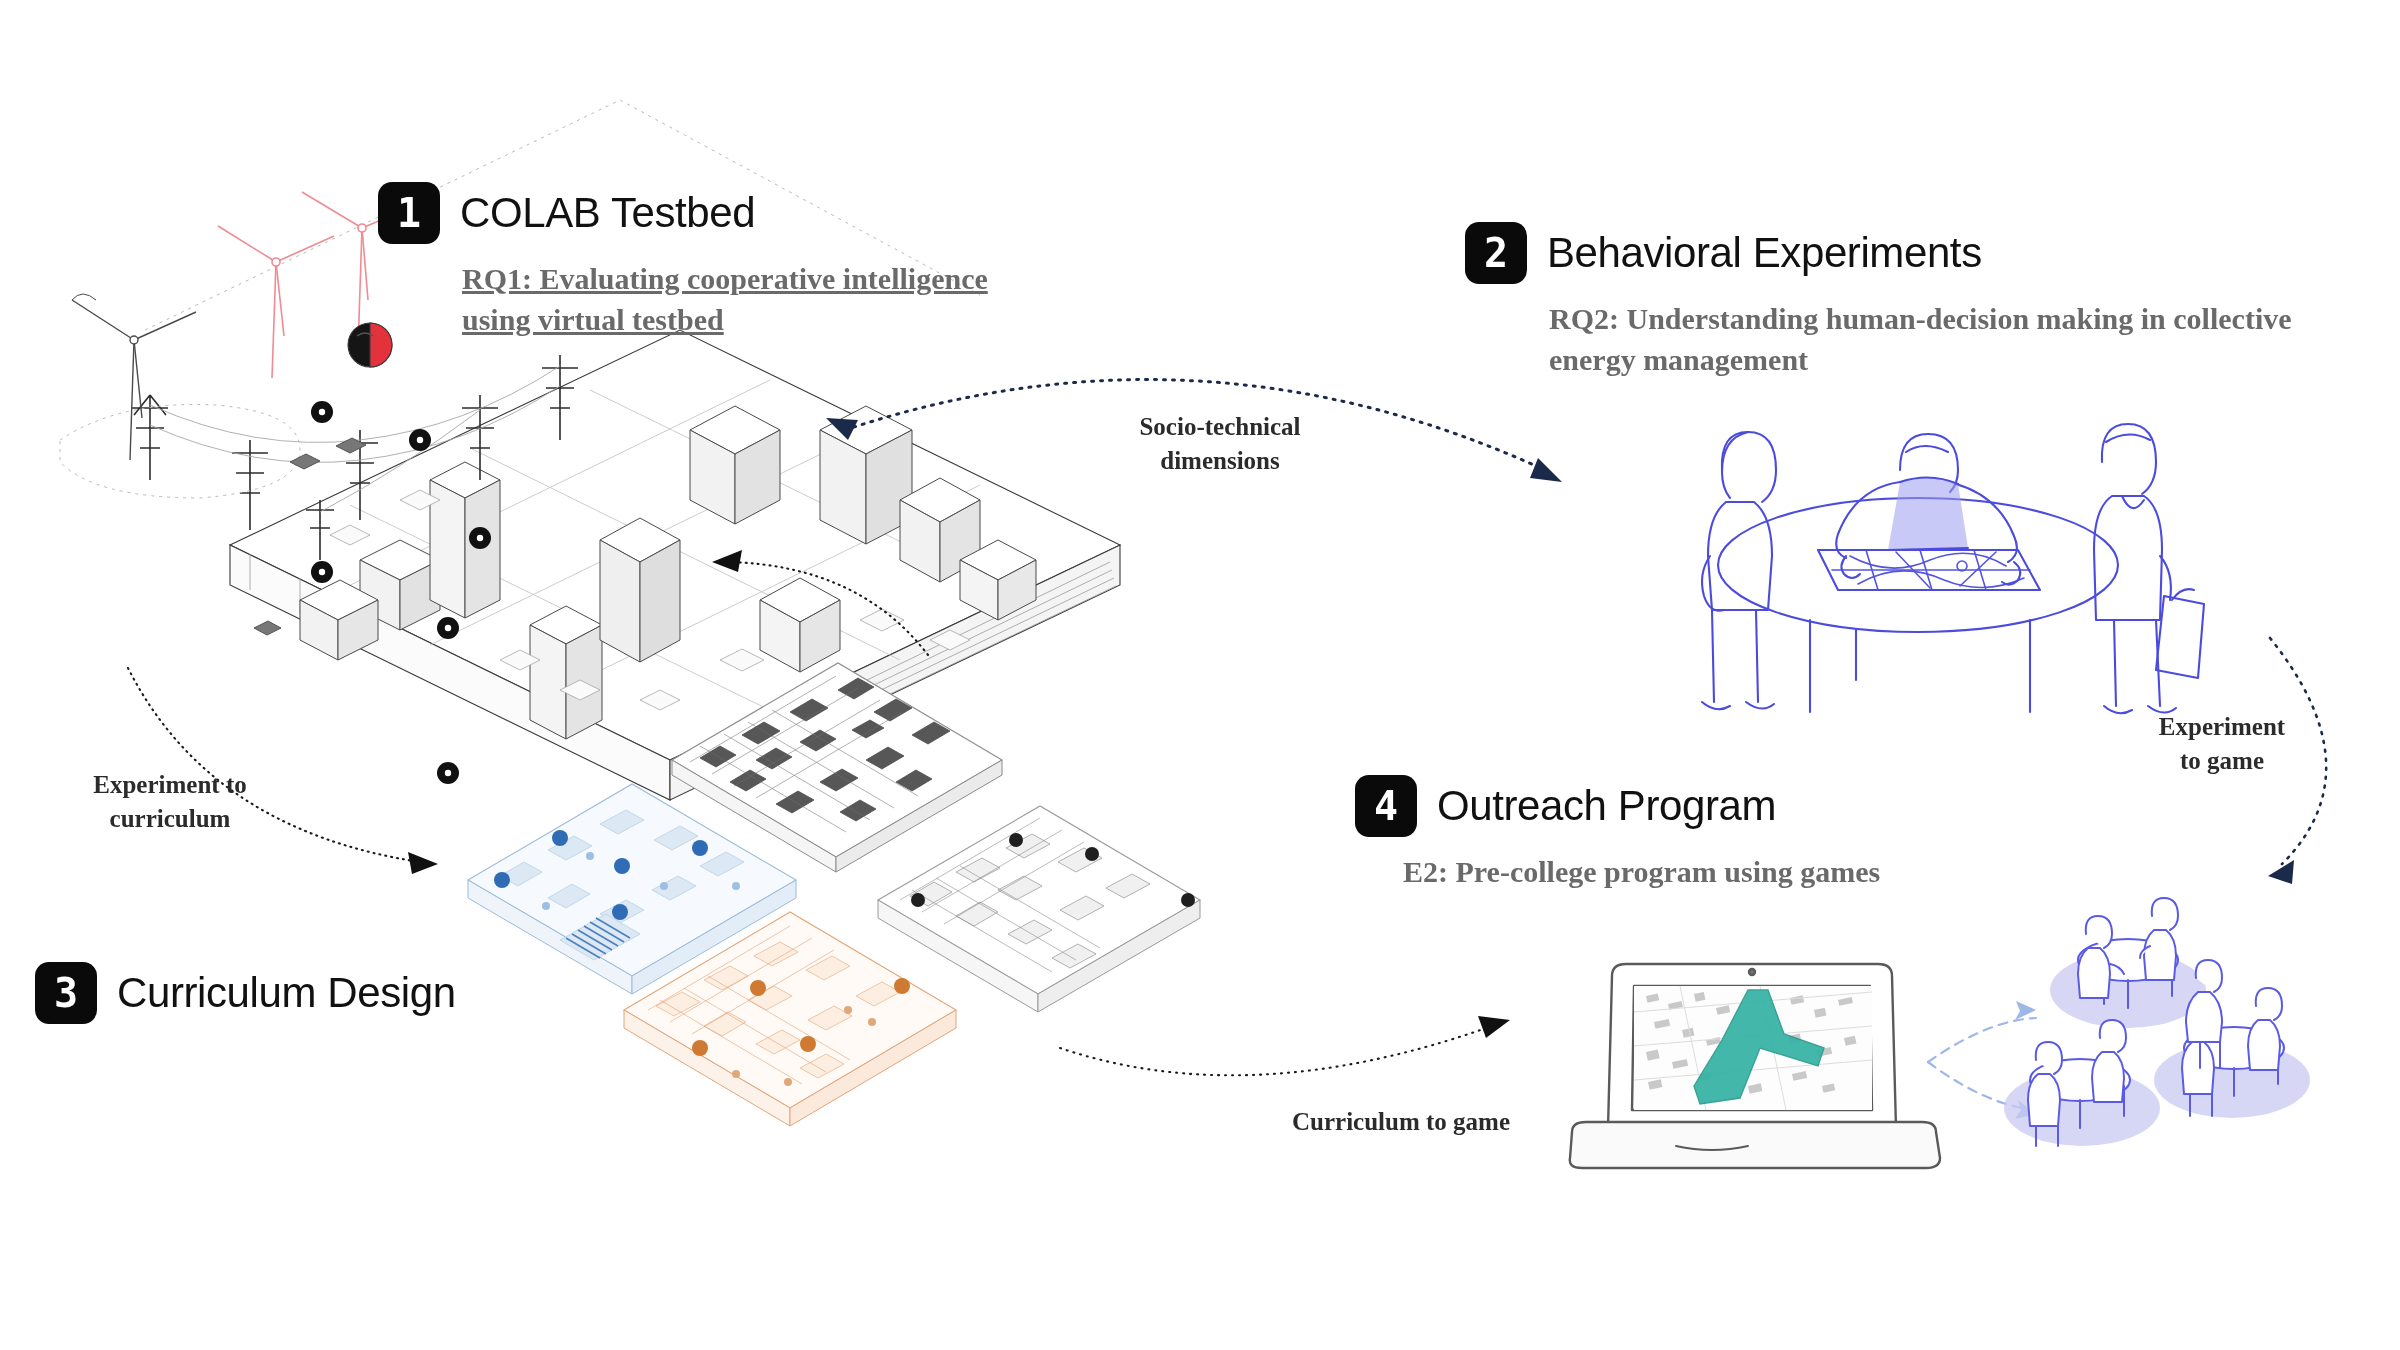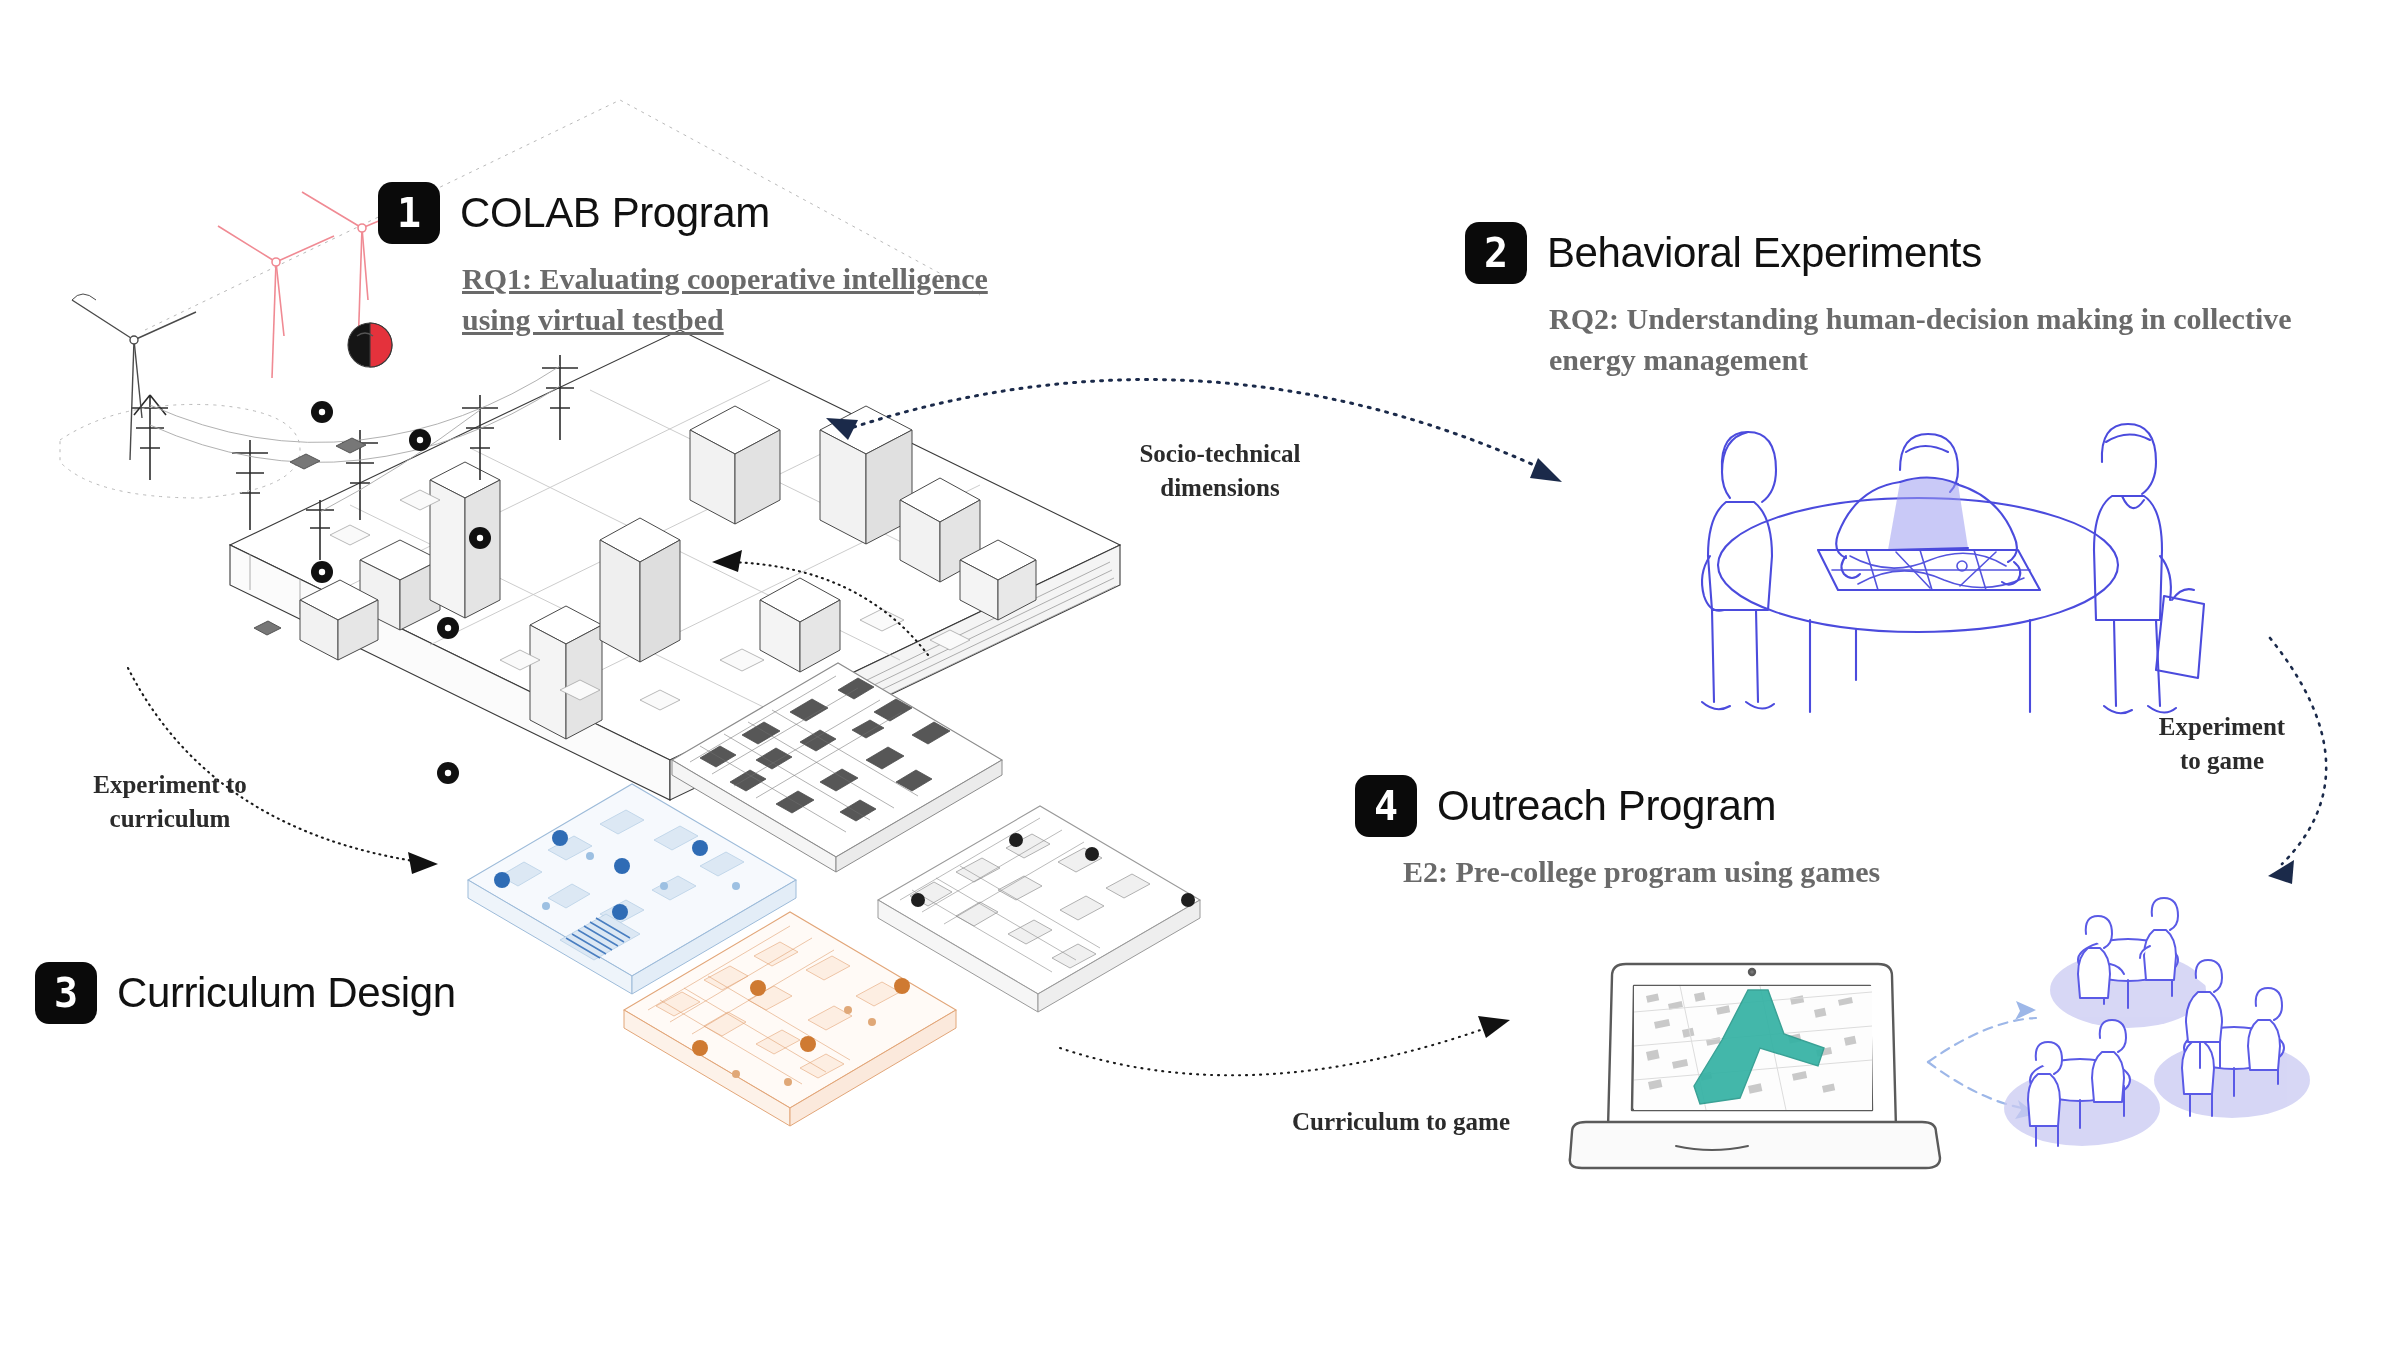--- a/index.html
+++ b/index.html
@@ -492,21 +492,21 @@
 
     <g>
       <path d="M1060 1048 Q1250 1112 1492 1026" stroke="#1a1a1a" stroke-width="2.1" fill="none" stroke-dasharray="1 6" stroke-linecap="round"></path>
       <path d="M1510 1020 l-32 -4 l8 22 Z" fill="#111"></path>
     </g>
   </svg>
 
   <div class="block" style="left:378px;top:182px;">
     <div class="head-row">
       <div class="badge">1</div>
-      <div class="title">COLAB Program</div>
+      <div class="title">COLAB Testbed</div>
     </div>
     <div class="sub narrow" style="margin-left:84px;">RQ1: Evaluating cooperative intelligence using virtual testbed</div>
   </div>
 
   <div class="block" style="left:1465px;top:222px;">
     <div class="head-row">
       <div class="badge">2</div>
       <div class="title">Behavioral Experiments</div>
     </div>
     <div class="sub" style="margin-left:84px;max-width:830px;">RQ2: Understanding human-decision making in collective energy management</div>
@@ -520,21 +520,21 @@
   </div>
 
   <div class="block" style="left:1355px;top:775px;">
     <div class="head-row">
       <div class="badge">4</div>
       <div class="title">Outreach Program</div>
     </div>
     <div class="sub" style="margin-left:48px;max-width:700px;">E2: Pre-college program using games</div>
   </div>
 
-  <div class="alabel" style="left:1100px;top:410px;width:240px;text-align:center;margin-top:27px;">
+  <div class="alabel" style="left:1100px;top:410px;width:240px;text-align:center;">
     <div>Socio-technical</div>
     <div>dimensions</div>
   </div>
 
   <div class="alabel" style="left:40px;top:768px;width:260px;">
     <div>Experiment to</div>
     <div>curriculum</div>
   </div>
 
   <div class="alabel" style="left:2112px;top:710px;width:220px;">

